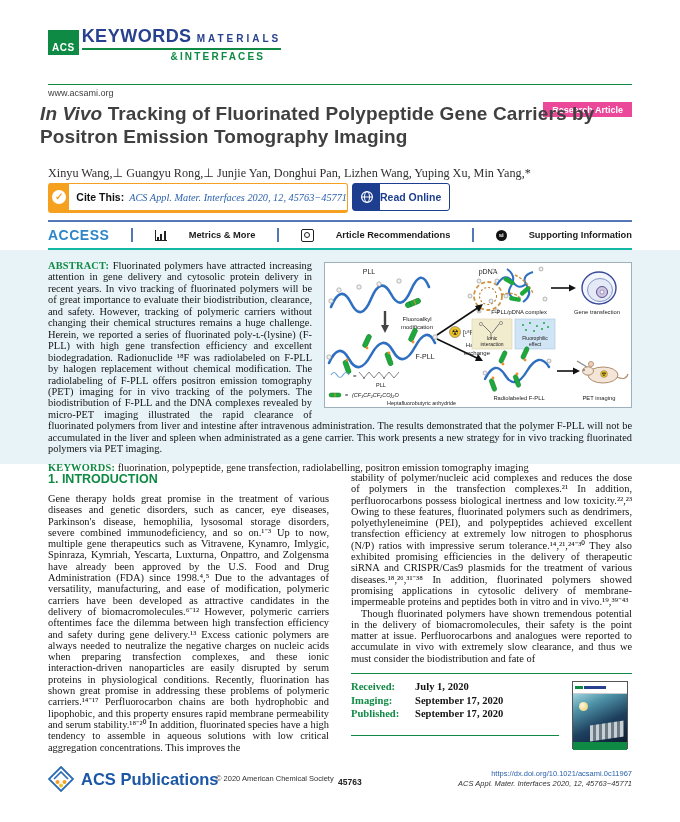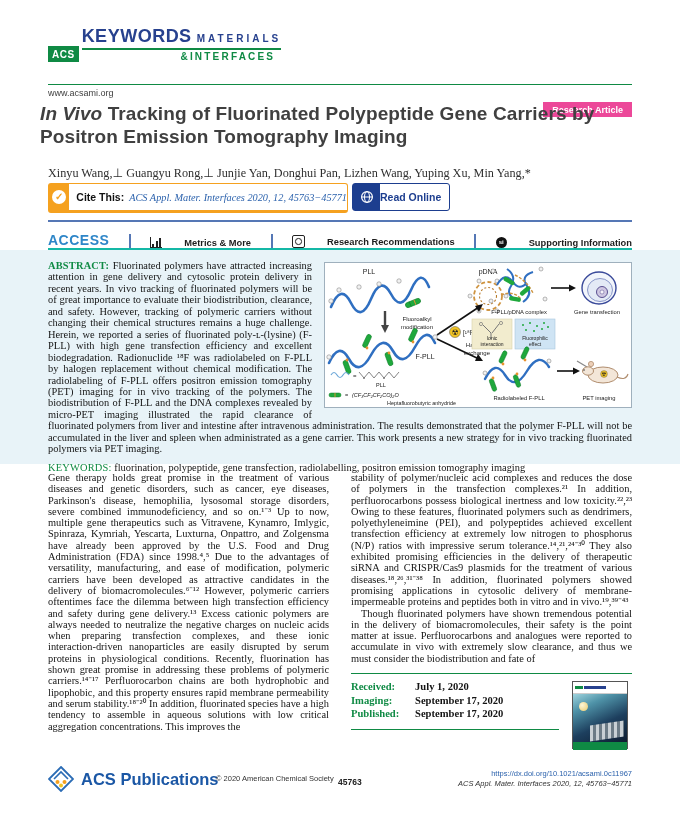--- a/index.html
+++ b/index.html
@@ -2,27 +2,27 @@
 <html><head>
 <meta charset="utf-8">
 <style>
   html,body{margin:0;padding:0;background:#fff;}
   .page{position:relative;width:680px;height:822px;background:#fff;overflow:hidden;
         font-family:"Liberation Serif",serif;color:#1d1d1f;}
 
   
   .logo{position:absolute;top:26px;left:48px;display:flex;align-items:flex-start;gap:3px;cursor:pointer;}
   .logo-acs{background:#0f8a44;color:#fff;font:bold 10px "Liberation Sans",sans-serif;
-            padding:3px 4px 2px;margin-top:20px;letter-spacing:.5px;}
+            padding:12px 4px 2px;margin-top:4px;letter-spacing:.5px;}
   .logo-main{display:flex;flex-direction:column;}
   .logo-row1{display:flex;align-items:baseline;gap:5px;border-bottom:2px solid #0f8a44;padding-bottom:1px;}
   .logo-applied{color:#27418e;font:bold 18px "Liberation Sans",sans-serif;letter-spacing:.5px;}
   .logo-materials{color:#27418e;font:bold 10px "Liberation Sans",sans-serif;letter-spacing:3px;}
   .logo-row2{align-self:flex-end;color:#0f8a44;font:bold 10px "Liberation Sans",sans-serif;
-             letter-spacing:2.2px;margin-top:1px;margin-right:6px;}
+             letter-spacing:2.2px;margin-top:1px;margin-right:16px;}
   .rule-top{position:absolute;top:84px;left:48px;right:48px;border-top:1.5px solid #0f8a44;}
   .site-url{position:absolute;top:88px;left:48px;font:9px "Liberation Sans",sans-serif;color:#3f3f3f;cursor:pointer;}
   .badge{position:absolute;top:102px;right:48px;background:#ec4899;color:#fff;
          font:bold 9px "Liberation Sans",sans-serif;padding:2.5px 9px;cursor:pointer;}
 
   
   .title{position:absolute;top:102px;left:40px;width:585px;
          font:bold 19px/23px "Liberation Sans",sans-serif;color:#404040;letter-spacing:.1px;}
   .title .it{font-style:italic;}
   .authors{position:absolute;top:166px;left:48px;width:575px;
@@ -37,21 +37,21 @@
   .cite-label{font:bold 10.5px "Liberation Sans",sans-serif;color:#111;margin:0 5px 0 7px;white-space:nowrap;}
   .cite-ref{font:italic 10.3px "Liberation Serif",serif;color:#2d63ad;white-space:nowrap;}
   .read-box{position:absolute;top:183px;left:352px;width:96px;height:26px;border:1.5px solid #1d3e8f;
             border-radius:3px;display:flex;align-items:center;background:#fff;cursor:pointer;}
   .read-icon{width:27px;align-self:stretch;background:#1d3e8f;display:flex;align-items:center;justify-content:center;}
   .read-label{font:bold 10.5px "Liberation Sans",sans-serif;color:#1d3e8f;white-space:nowrap;}
 
   
   .access-band{position:absolute;top:220px;left:48px;right:48px;height:26px;
                border-top:2px solid #5577b5;border-bottom:4px solid #14b8a6;
-               display:flex;align-items:flex-end;justify-content:space-between;}
+               display:flex;align-items:center;justify-content:space-between;}
   .access-word{font:bold 14px "Liberation Sans",sans-serif;color:#2e86c8;letter-spacing:.5px;cursor:pointer;}
   .vsep{width:2px;height:14px;background:#5577b5;}
   .access-item{display:flex;align-items:center;gap:22px;font:bold 9.3px "Liberation Sans",sans-serif;
                color:#1c1c1c;cursor:pointer;}
   .icon-bars{display:flex;align-items:flex-end;gap:1.5px;height:10px;
              border-left:1.2px solid #222;border-bottom:1.2px solid #222;padding:0 1px;}
   .icon-bars i{display:block;width:2px;background:#222;}
   .icon-rec{width:11px;height:11px;border:1.4px solid #222;border-radius:2px;position:relative;}
   .icon-rec::after{content:"";position:absolute;left:2px;top:2px;width:4.5px;height:4.5px;
                    border:1.2px solid #222;border-radius:50%;}
@@ -59,35 +59,35 @@
            font:bold 6px/11px "Liberation Sans",sans-serif;text-align:center;}
 
   
   .abstract-band{position:absolute;top:250px;left:0;width:680px;height:214px;background:#e8f3f8;
                  padding:10px 48px 0;box-sizing:border-box;}
   .graphic-box{float:right;width:306px;height:144px;background:#fff;border:1px solid #9fb0bd;
                margin:2px 0 8px 12px;}
   .abstract-text{font:10.4px/11.45px "Liberation Serif",serif;text-align:justify;color:#141414;margin:0;}
   .ab-label{font-weight:bold;color:#0f8a44;letter-spacing:.2px;}
   .keywords{margin-top:7px;font:10.4px/12px "Liberation Serif",serif;color:#141414;}
-  .kw-label{font-weight:normal;color:#0f8a44;font-style:normal;letter-spacing:.2px;}
+  .kw-label{font-weight:bold;color:#0f8a44;font-style:normal;letter-spacing:.2px;}
   .kw-text{}
 
   
   .col{position:absolute;top:472px;width:281px;font:10.4px/11.3px "Liberation Serif",serif;
        text-align:justify;color:#141414;}
   .col-left{left:48px;}
   .col-right{left:351px;}
   .intro-head{font:bold 12.5px "Liberation Sans",sans-serif;color:#0f8a44;margin:0 0 7px;text-align:left;}
   .col p{margin:0;}
   .p-indent{text-indent:10px;}
 
   
   .dates{margin-top:9px;position:relative;border-top:1.5px solid #0f8a44;padding-top:6px;height:78px;}
-  .dates-rows{width:208px;border-bottom:1.5px solid #0f8a44;padding-bottom:8px;}
+  .dates-rows{width:208px;border-bottom:1.5px solid #0f8a44;padding-bottom:14px;}
   .date-row{display:flex;font:10.6px/13.5px "Liberation Serif",serif;}
   .date-label{width:64px;font-weight:bold;color:#0f8a44;}
   .date-value{color:#141414;font-weight:bold;}
   .cover{position:absolute;right:4px;top:7px;width:56px;height:68px;border:1px solid #555;
          background:#fff;box-sizing:border-box;cursor:pointer;}
   .cover-head{height:9px;background:#fff;border-bottom:1px solid #ccc;display:flex;align-items:center;gap:1px;padding:1px 2px;}
   .cover-head i{display:block;height:3px;}
   .cover-body{height:48px;background:linear-gradient(155deg,#9fd4de 0%,#4f93a8 25%,#1d3f5e 60%,#0d1c30 100%);position:relative;}
   .cover-moon{position:absolute;left:6px;top:8px;width:9px;height:9px;border-radius:50%;
               background:radial-gradient(circle at 35% 35%,#fdf6d8,#e8c96a);}
@@ -158,21 +158,21 @@
       <span class="icon-bars">
           <i style="height:3px"></i>
           <i style="height:6px"></i>
           <i style="height:9px"></i>
         </span>
       <span>Metrics &amp; More</span>
     </span>
     <span class="vsep"></span>
     <span class="access-item">
       <span class="icon-rec"></span>
-      <span>Research Recommendations</span>
+      <span>Article Recommendations</span>
     </span>
     <span class="vsep"></span>
     <span class="access-item">
       <span class="icon-si">si</span>
       <span>Supporting Information</span>
     </span>
   </div>
 
   <div class="abstract-band">
     <div class="graphic-box">
@@ -361,20 +361,21 @@
           <text x="279" y="113.4" font-size="5.5" text-anchor="middle" fill="#111">☢</text>
         </g>
         <text x="274" y="137" font-size="5.8" text-anchor="middle">PET imaging</text>
       </svg>
     </div>
     <p class="abstract-text"><span class="ab-label">ABSTRACT:</span><span> </span><span>Fluorinated polymers have attracted increasing attention in gene delivery and cytosolic protein delivery in recent years. In vivo tracking of fluorinated polymers will be of great importance to evaluate their biodistribution, clearance, and safety. However, tracking of polymeric carriers without changing their chemical structures remains a huge challenge. Herein, we reported a series of fluorinated poly-ʟ-(lysine) (F-PLL) with high gene transfection efficiency and excellent biodegradation. Radionuclide ¹⁸F was radiolabeled on F-PLL by halogen replacement without chemical modification. The radiolabeling of F-PLL offers positron emission tomography (PET) imaging for in vivo tracking of the polymers. The biodistribution of F-PLL and the DNA complexes revealed by micro-PET imaging illustrated the rapid clearance of fluorinated polymers from liver and intestine after intravenous administration. The results demonstrated that the polymer F-PLL will not be accumulated in the liver and spleen when administrated as a gene carrier. This work presents a new strategy for in vivo tracking fluorinated polymers via PET imaging.</span></p>
     <div class="keywords"><span class="kw-label">KEYWORDS:</span><span> </span><span class="kw-text">fluorination, polypeptide, gene transfection, radiolabelling, positron emission tomography imaging</span></div>
   </div>
 
   <div class="col col-left">
+    <h2 class="intro-head">1. INTRODUCTION</h2>
     <p>Gene therapy holds great promise in the treatment of various diseases and genetic disorders, such as cancer, eye diseases, Parkinson's disease, hemophilia, lysosomal storage disorders, severe combined immunodeficiency, and so on.¹⁻³ Up to now, multiple gene therapeutics such as Vitravene, Kynamro, Imlygic, Spinraza, Kymriah, Yescarta, Luxturna, Onpattro, and Zolgensma have already been approved by the U.S. Food and Drug Administration (FDA) since 1998.⁴,⁵ Due to the advantages of versatility, manufacturing, and ease of modification, polymeric carriers have been developed as attractive candidates in the delivery of biomacromolecules.⁶⁻¹² However, polymeric carriers oftentimes face the dilemma between high transfection efficiency and safety during gene delivery.¹³ Excess cationic polymers are always needed to neutralize the negative charges on nucleic acids when preparing transfection complexes, and these ionic interaction-driven nanoparticles are easily disrupted by serum proteins in physiological conditions. Recently, fluorination has shown great promise in addressing these problems of polymeric carriers.¹⁴⁻¹⁷ Perfluorocarbon chains are both hydrophobic and lipophobic, and this property ensures rapid membrane permeability and serum stability.¹⁸⁻²⁰ In addition, fluorinated species have a high tendency to assemble in aqueous solutions with low critical aggregation concentrations. This improves the</p>
   </div>
 
   <div class="col col-right">
     <p>stability of polymer/nucleic acid complexes and reduces the dose of polymers in the transfection complexes.²¹ In addition, perfluorocarbons possess biological inertness and low toxicity.²²,²³ Owing to these features, fluorinated polymers such as dendrimers, polyethyleneimine (PEI), and polypeptides achieved excellent transfection efficiency at extremely low nitrogen to phosphorus (N/P) ratios with impressive serum tolerance.¹⁴,²¹,²⁴⁻³⁰ They also exhibited promising efficiencies in the delivery of therapeutic siRNA and CRISPR/Cas9 plasmids for the treatment of various diseases.¹⁸,²⁶,³¹⁻³⁸ In addition, fluorinated polymers showed promising applications in cytosolic delivery of membrane-impermeable proteins and peptides both in vitro and in vivo.¹⁹,³⁹⁻⁴³</p>
     <p class="p-indent">Though fluorinated polymers have shown tremendous potential in the delivery of biomacromolecules, their safety is the point matter at issue. Perfluorocarbons and analogues were reported to accumulate in vivo with extremely slow clearance, and thus we must consider the biodistribution and fate of</p>
     <div class="dates">
       <div class="dates-rows">
         <div class="date-row">
           <span class="date-label">Received:</span>

